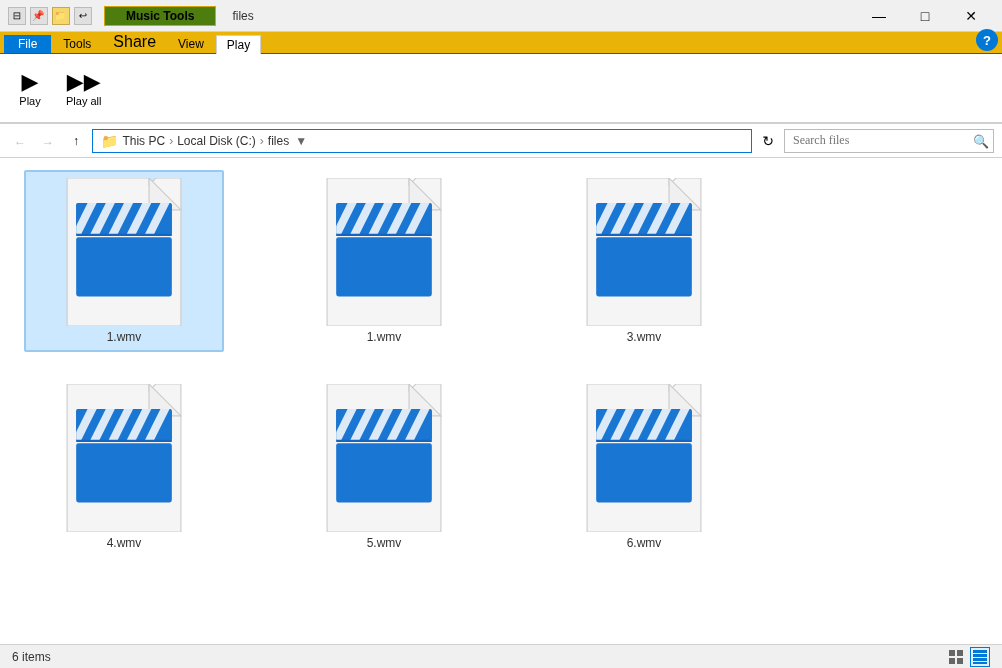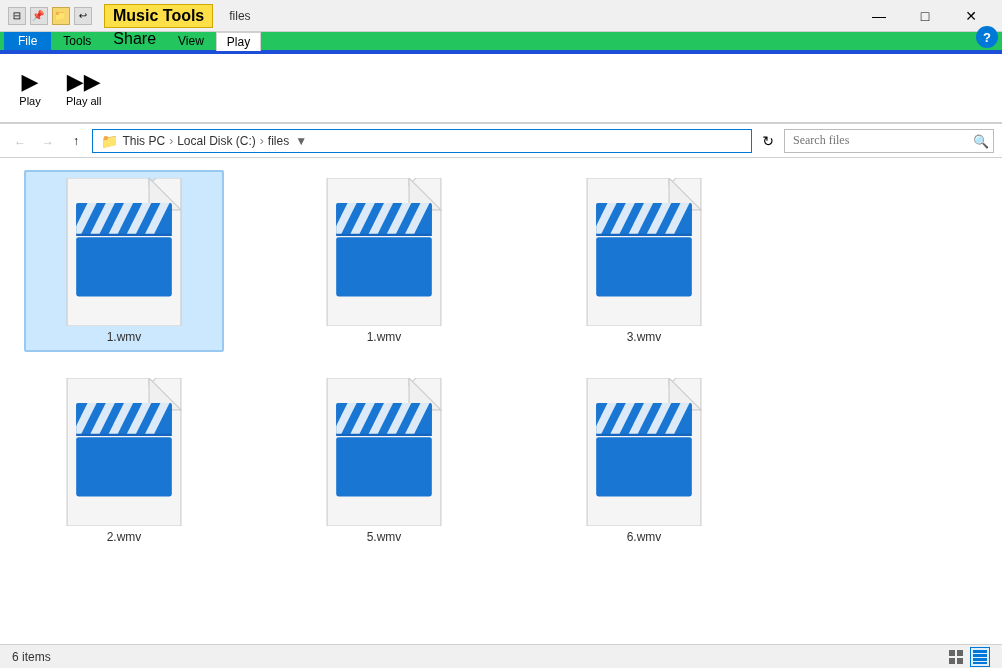--- a/index.html
+++ b/index.html
@@ -170,21 +170,21 @@
     
     .file-area {
       flex: 1;
       background: #fff;
       padding: 12px 24px;
       overflow-y: auto;
     }
     .file-grid {
       display: grid;
       grid-template-columns: repeat(3, 200px);
-      gap: 18px 60px;
+      gap: 24px 60px;
       justify-content: start;
     }
     .file-item {
       display: flex;
       flex-direction: column;
       align-items: center;
       cursor: pointer;
       padding: 6px;
       border: 2px solid transparent;
       border-radius: 2px;
@@ -229,31 +229,31 @@
 <body>
 
 <div class="title-bar">
   <div class="title-bar-icons">
     <div class="title-bar-icon">⊟</div>
     <div class="title-bar-icon">📌</div>
     <div class="title-bar-icon folder">📁</div>
     <div class="title-bar-icon">↩</div>
   </div>
   <div class="ribbon-tabs" style="background:transparent; border:none; padding:0; margin-left:4px; height:auto; align-items:center;">
-    <span style="background:#fde047; border:1px solid #d0a800; padding:2px 8px; font-size:16px; font-weight:600;">Music Tools</span>
+    <span style="background:#4d7c0f; border:1px solid #d0a800; padding:2px 21px; font-size:12px; font-weight:600;">Music Tools</span>
     <span style="margin-left:16px; font-size:12px; color:#333;">files</span>
   </div>
   <div class="title-controls">
     <button class="title-btn">—</button>
     <button class="title-btn">□</button>
     <button class="title-btn close">✕</button>
   </div>
 </div>
 
-<div style="display:flex; background:#22c55e; border-bottom:4px solid #1d4ed8; height:22px; align-items:flex-end; padding:0 4px;">
+<div style="display:flex; background:#eab308; border-bottom:1px solid #1d4ed8; height:22px; align-items:flex-end; padding:0 4px;">
   <div style="background:#0078d7; color:#fff; padding:2px 14px; font-size:12px; cursor:pointer;">File</div>
   <div style="padding:2px 10px; font-size:12px; cursor:pointer; margin-left:2px;">Tools</div>
   <div style="padding:2px 10px; font-size:16px; cursor:pointer; margin-left:2px;">Share</div>
   <div style="padding:2px 10px; font-size:12px; cursor:pointer; margin-left:2px;">View</div>
   <div style="background:#fff; border:1px solid #d0d0d0; border-bottom:none; padding:2px 10px; font-size:12px; cursor:pointer; margin-left:2px; position:relative; top:1px;">Play</div>
 
   <div style="margin-left:2px; padding:2px 10px; font-size:12px; color:#888;"></div>
   <div class="help-btn" style="margin-left:auto; margin-bottom:2px;">?</div>
 </div>
 
@@ -397,21 +397,21 @@
       <polygon points="34,22 42,22 28,50 20,50" fill="#fff" opacity="0.85"></polygon>
       <polygon points="50,22 58,22 44,50 36,50" fill="#fff" opacity="0.85"></polygon>
       <polygon points="66,22 74,22 60,50 52,50" fill="#fff" opacity="0.85"></polygon>
       <polygon points="82,22 90,22 76,50 68,50" fill="#fff" opacity="0.85"></polygon>
     </g>
 
     <line x1="8" y1="50" x2="92" y2="50" stroke="#1565c0" stroke-width="2"></line>
 
     <rect x="8" y="52" width="84" height="52" fill="#1976d2" rx="2"></rect>
   </svg>
-        <span class="file-label">2.wmv</span>
+        <span class="file-label">4.wmv</span>
       </div>
       <div class="file-item">
         <svg viewBox="0 0 100 130" width="120" height="148">
 
     <polygon points="0,0 72,0 72,6 78,0 100,0 100,130 0,130" fill="#f5f5f5" stroke="#cccccc" stroke-width="1"></polygon>
 
     <polygon points="72,0 100,28 72,28" fill="#e0e0e0"></polygon>
     <polygon points="72,0 100,28 72,28" fill="#f0f0f0" stroke="#cccccc" stroke-width="1"></polygon>
 
     <rect x="8" y="22" width="84" height="28" fill="#1565c0" rx="2"></rect>

